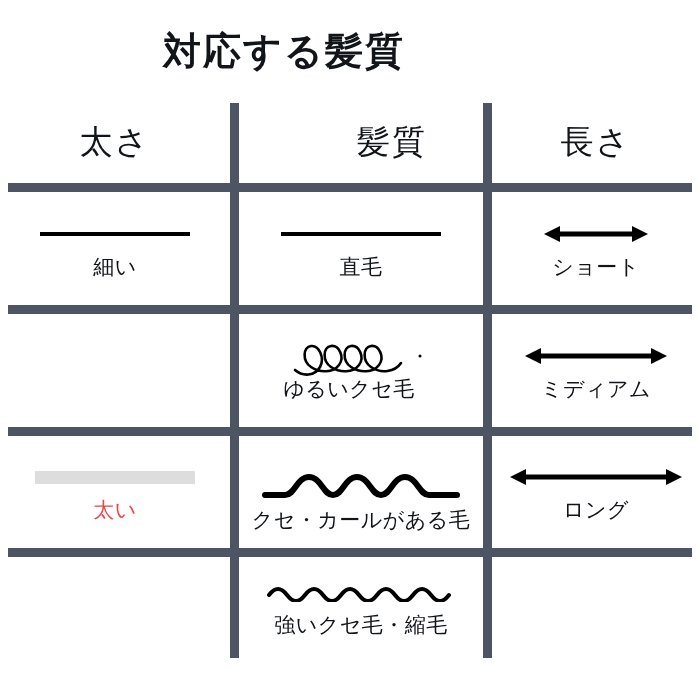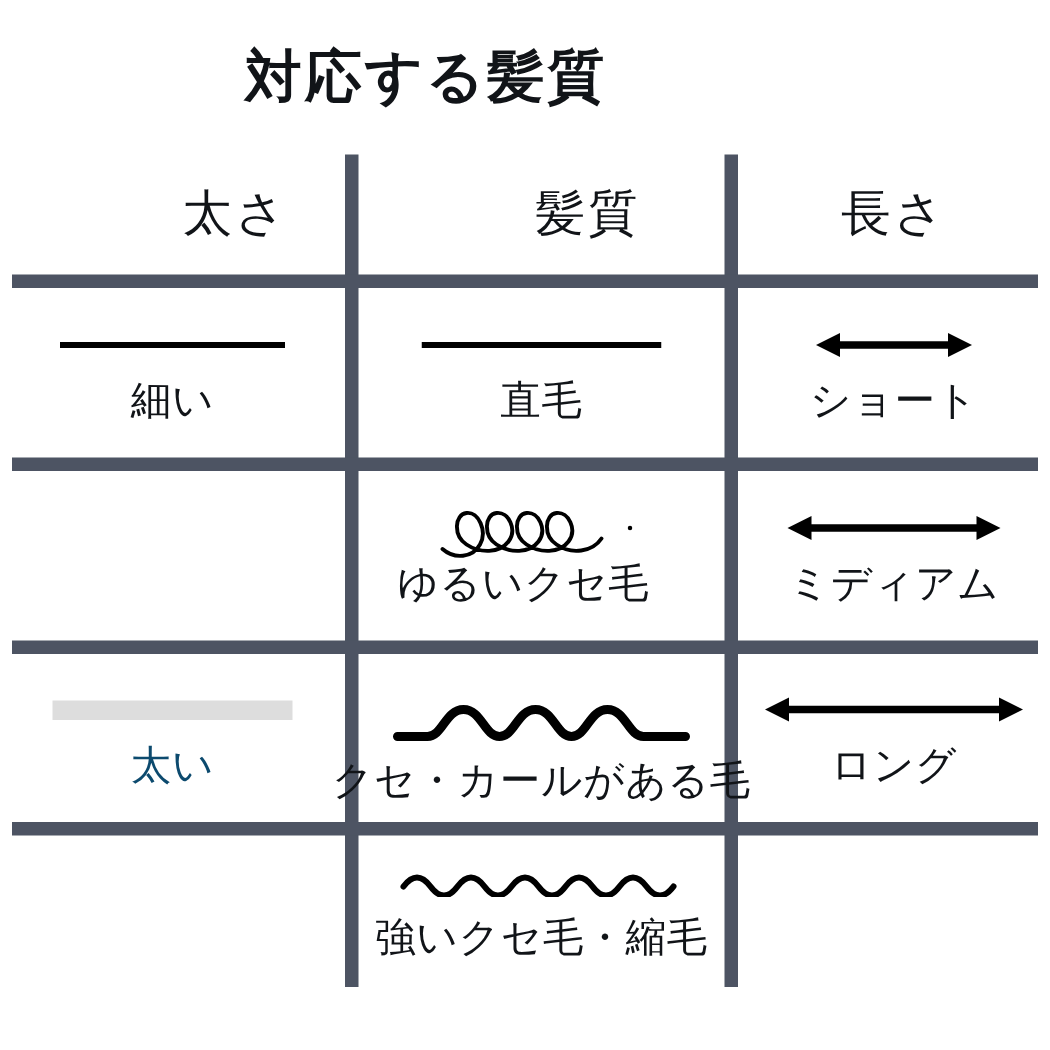--- a/index.html
+++ b/index.html
@@ -46,27 +46,27 @@
   .cell{
     position:absolute;
     display:flex;flex-direction:column;
     align-items:center;justify-content:center;
   }
   .cell .icon{
     display:flex;align-items:center;justify-content:center;
     height:34px;
   }
   .cell .label{
-    font-size:27px;
+    font-size:21px;
     color:#111418;
     letter-spacing:0.5px;
     white-space:nowrap;
     margin-top:2px;
   }
-  .cell.disabled .label{ color:#0c4a6e; }
+  .cell.disabled .label{ color:#ef4444; }
 
   
   .bar{ border-radius:0; }
   .bar.thin{   width:150px;height:4px;  background:#000000; }
   .bar.normal{ width:150px;height:9px;  background:#000000; }
   .bar.thick{  width:160px;height:13px; background:#dddddd; }
 
   svg{display:block;}
 </style>
 </head>
@@ -77,21 +77,21 @@
   <div class="title">対応する髪質</div>
 
   <div class="vrule" style="left:230px;"></div>
   <div class="vrule" style="left:483px;"></div>
 
   <div class="hrule" style="top:183px;"></div>
   <div class="hrule" style="top:305px;"></div>
   <div class="hrule" style="top:427px;"></div>
   <div class="hrule" style="top:548px;"></div>
 
-  <div class="colhead" style="left:0px;width:230px;padding-left:42px;">太さ</div>
+  <div class="colhead" style="left:0px;width:230px;">太さ</div>
   <div class="colhead" style="left:239px;width:244px;padding-left:31px;">髪質</div>
   <div class="colhead" style="left:492px;width:208px;">長さ</div>
 
   <div class="cell" style="left:0px;top:192px;width:230px;height:113px;">
     <div class="icon">
       <div class="bar thin"></div>
     </div>
     <div class="label">細い</div>
   </div>
 

